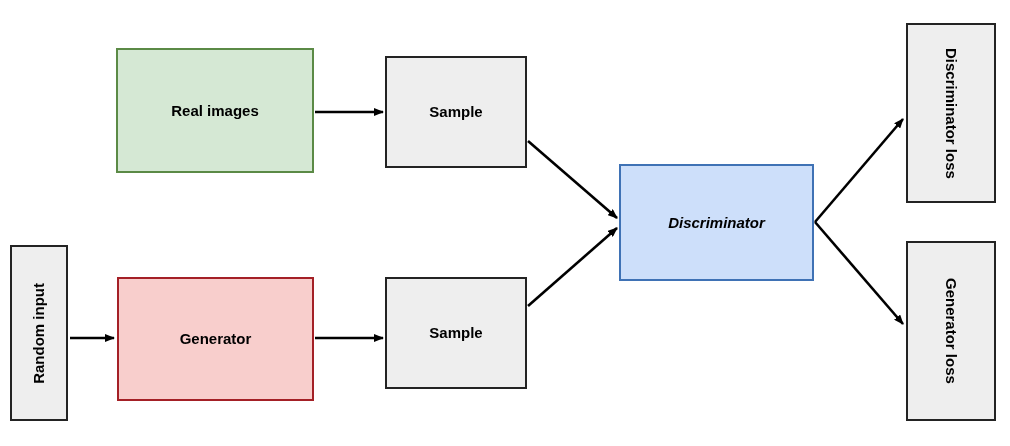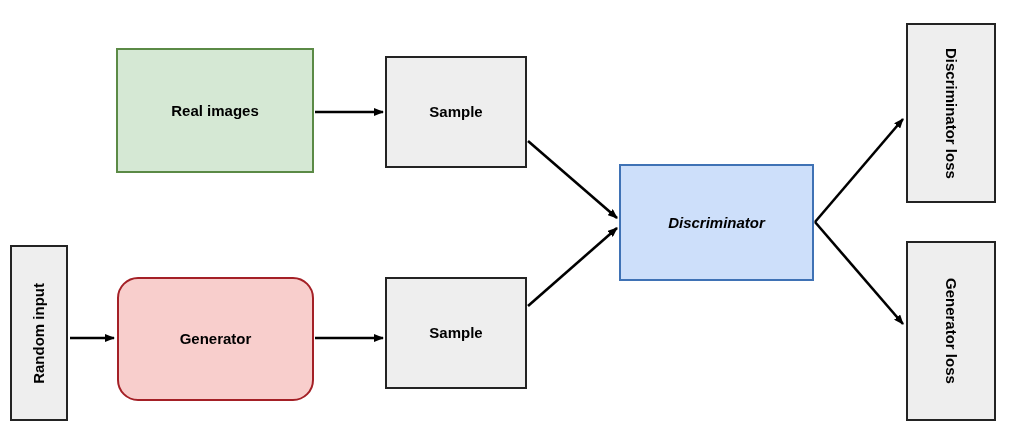--- a/index.html
+++ b/index.html
@@ -91,21 +91,21 @@
   </svg>
 
   <div class="node gray" style="left:10px; top:245px; width:58px; height:176px;">
     <span class="vtext-ccw">Random input</span>
   </div>
 
   <div class="node green" style="left:116px; top:48px; width:198px; height:125px;">
     <span>Real images</span>
   </div>
 
-  <div class="node pink" style="left:117px; top:277px; width:197px; height:124px;border-radius:21px;">
+  <div class="node pink" style="left:117px; top:277px; width:197px; height:124px;">
     <span>Generator</span>
   </div>
 
   <div class="node gray" style="left:385px; top:56px; width:142px; height:112px;">
     <span>Sample</span>
   </div>
 
   <div class="node gray" style="left:385px; top:277px; width:142px; height:112px;">
     <span>Sample</span>
   </div>

